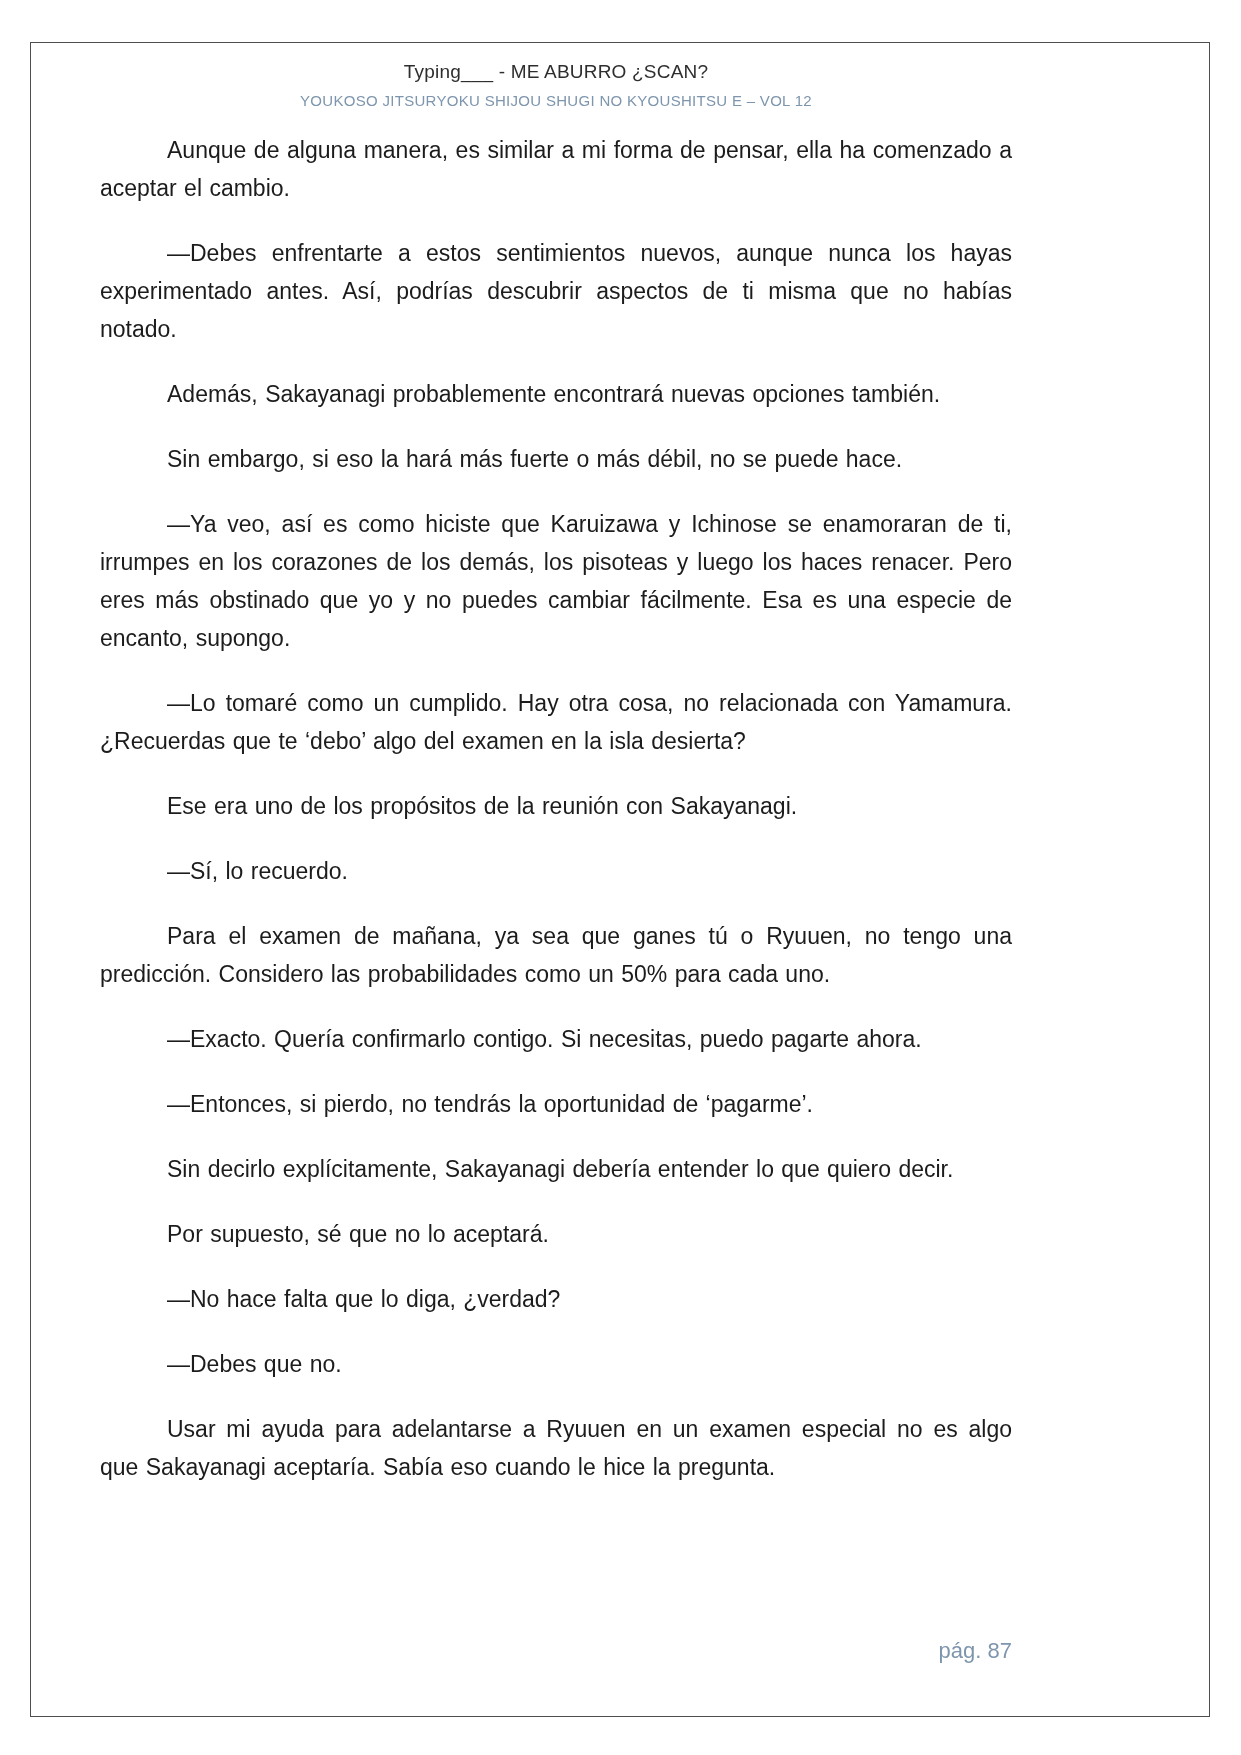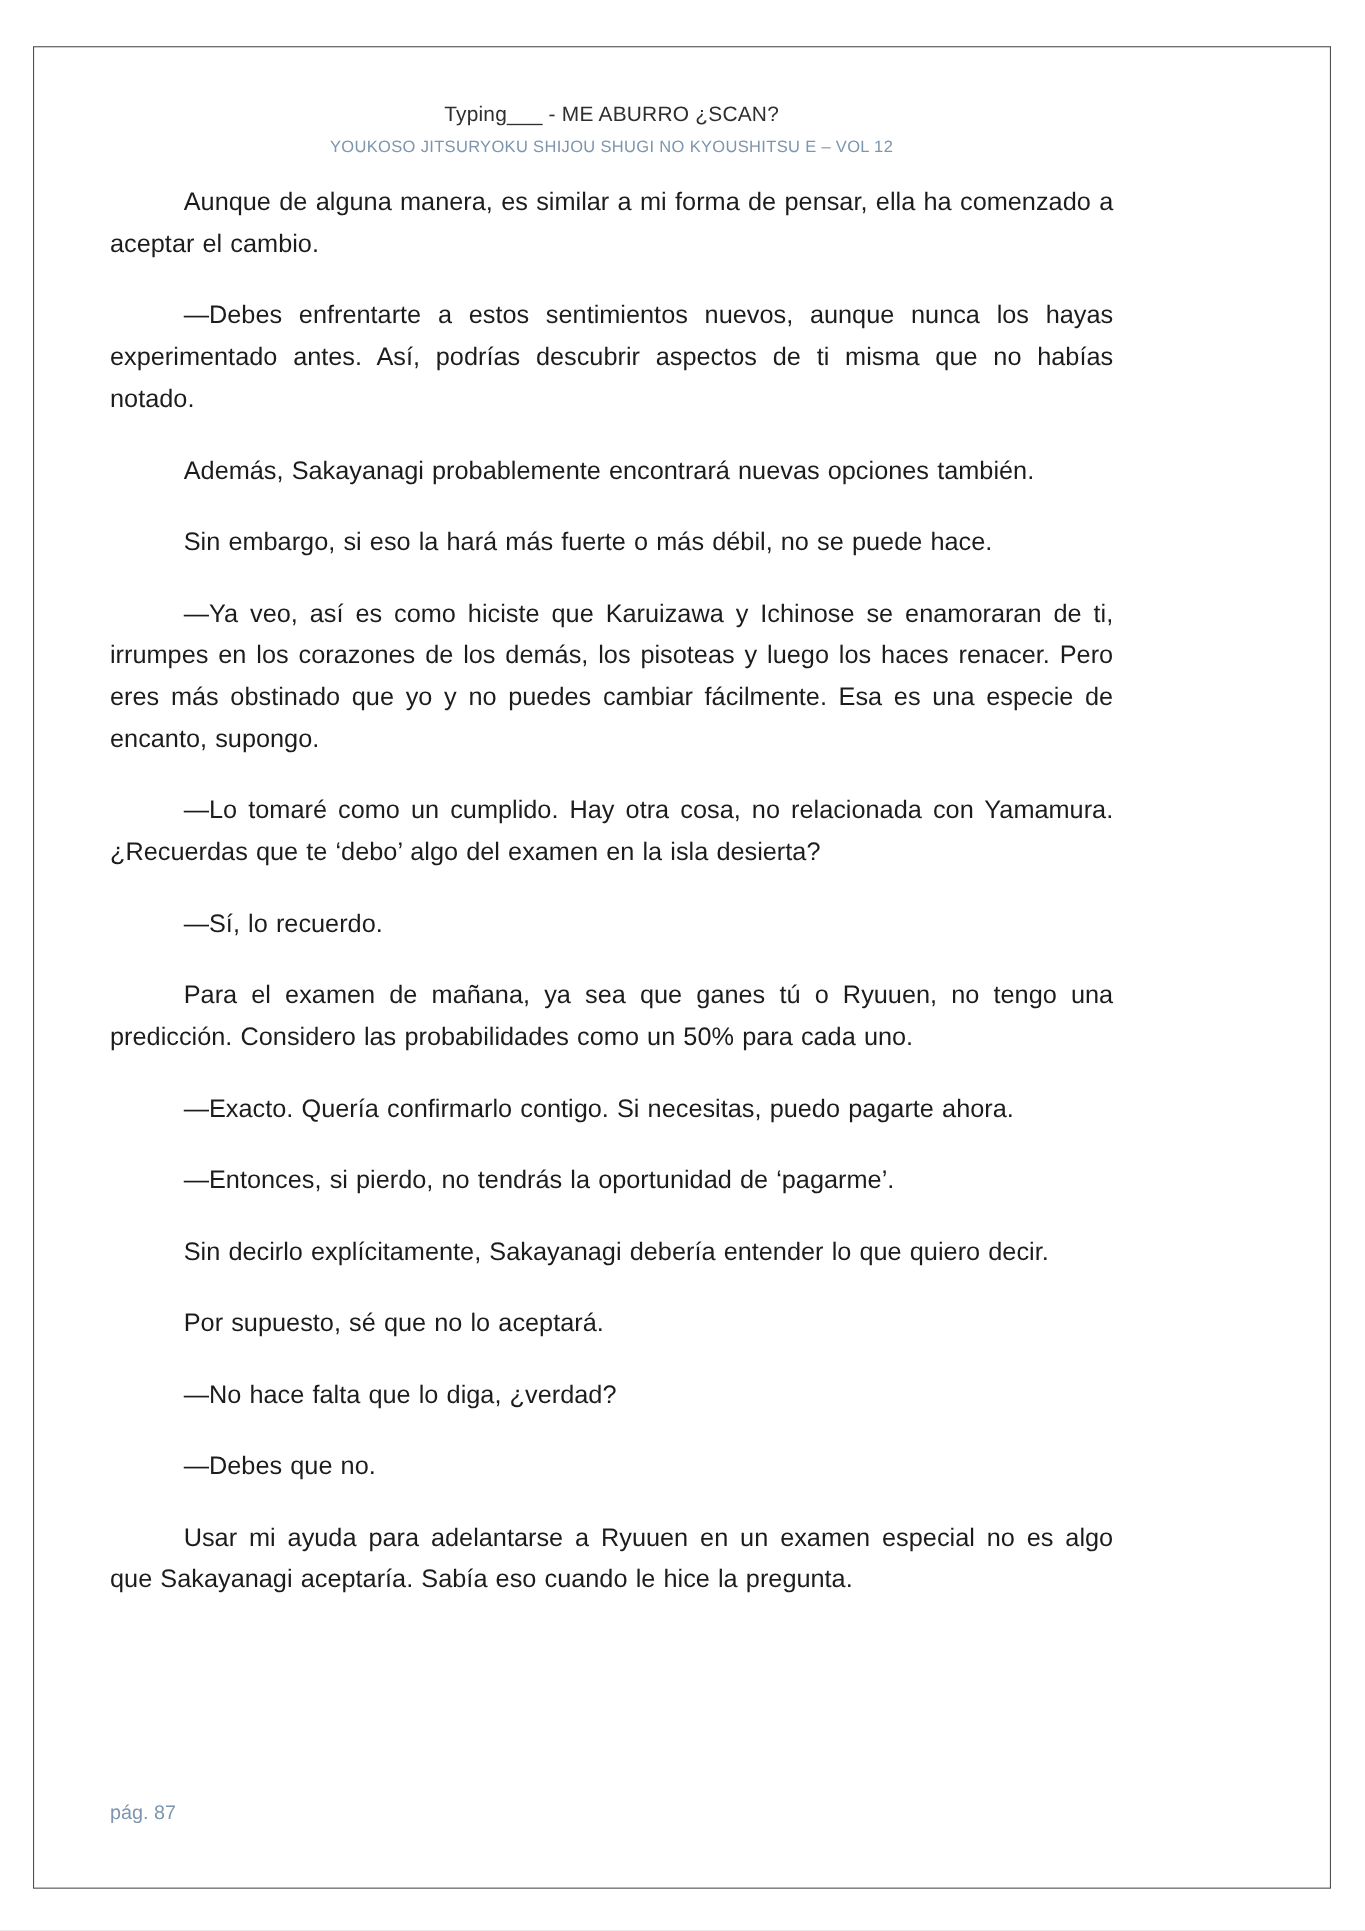--- a/index.html
+++ b/index.html
@@ -33,21 +33,20 @@
   }
   .doc-header {
     text-align: center;
     margin-bottom: 16px;
   }
   .hline1 {
     font-size: 19px;
     line-height: 28px;
     color: #2e2e2e;
     letter-spacing: 0.2px;
-    margin-top: 33px;
   }
   .hline2 {
     font-size: 15px;
     line-height: 29px;
     color: var(--accent, #7d95ad);
     letter-spacing: 0.3px;
   }
   .body-text .para {
     font-size: 23px;
     line-height: 38px;
@@ -55,21 +54,22 @@
     text-align: justify;
     text-indent: 67px;
     margin: 0 0 27px 0;
     word-spacing: 1px;
   }
   .footer {
     position: absolute;
     left: 100px;
     top: 1638px;
     width: 912px;
-    font-size: 18px;
+    text-align: right;
+    font-size: 22px;
     color: var(--accent, #7d95ad);
   }
 </style>
 </head>
 <body>
 
 <div class="page">
   <div class="frame"></div>
 
   <div class="content">
@@ -79,20 +79,21 @@
     </div>
 
     <div class="body-text">
 
     <p class="para">Aunque de alguna manera, es similar a mi forma de pensar, ella ha comenzado a aceptar el cambio.</p>
         <p class="para">—Debes enfrentarte a estos sentimientos nuevos, aunque nunca los hayas experimentado antes. Así, podrías descubrir aspectos de ti misma que no habías notado.</p>
         <p class="para">Además, Sakayanagi probablemente encontrará nuevas opciones también.</p>
         <p class="para">Sin embargo, si eso la hará más fuerte o más débil, no se puede hace.</p>
         <p class="para">—Ya veo, así es como hiciste que Karuizawa y Ichinose se enamoraran de ti, irrumpes en los corazones de los demás, los pisoteas y luego los haces renacer. Pero eres más obstinado que yo y no puedes cambiar fácilmente. Esa es una especie de encanto, supongo.</p>
         <p class="para">—Lo tomaré como un cumplido. Hay otra cosa, no relacionada con Yamamura. ¿Recuerdas que te ‘debo’ algo del examen en la isla desierta?</p>
+        <p class="para">Ese era uno de los propósitos de la reunión con Sakayanagi.</p>
         <p class="para">—Sí, lo recuerdo.</p>
         <p class="para">Para el examen de mañana, ya sea que ganes tú o Ryuuen, no tengo una predicción. Considero las probabilidades como un 50% para cada uno.</p>
         <p class="para">—Exacto. Quería confirmarlo contigo. Si necesitas, puedo pagarte ahora.</p>
         <p class="para">—Entonces, si pierdo, no tendrás la oportunidad de ‘pagarme’.</p>
         <p class="para">Sin decirlo explícitamente, Sakayanagi debería entender lo que quiero decir.</p>
         <p class="para">Por supuesto, sé que no lo aceptará.</p>
         <p class="para">—No hace falta que lo diga, ¿verdad?</p>
         <p class="para">—Debes que no.</p>
         <p class="para">Usar mi ayuda para adelantarse a Ryuuen en un examen especial no es algo que Sakayanagi aceptaría. Sabía eso cuando le hice la pregunta.</p>
       </div>

